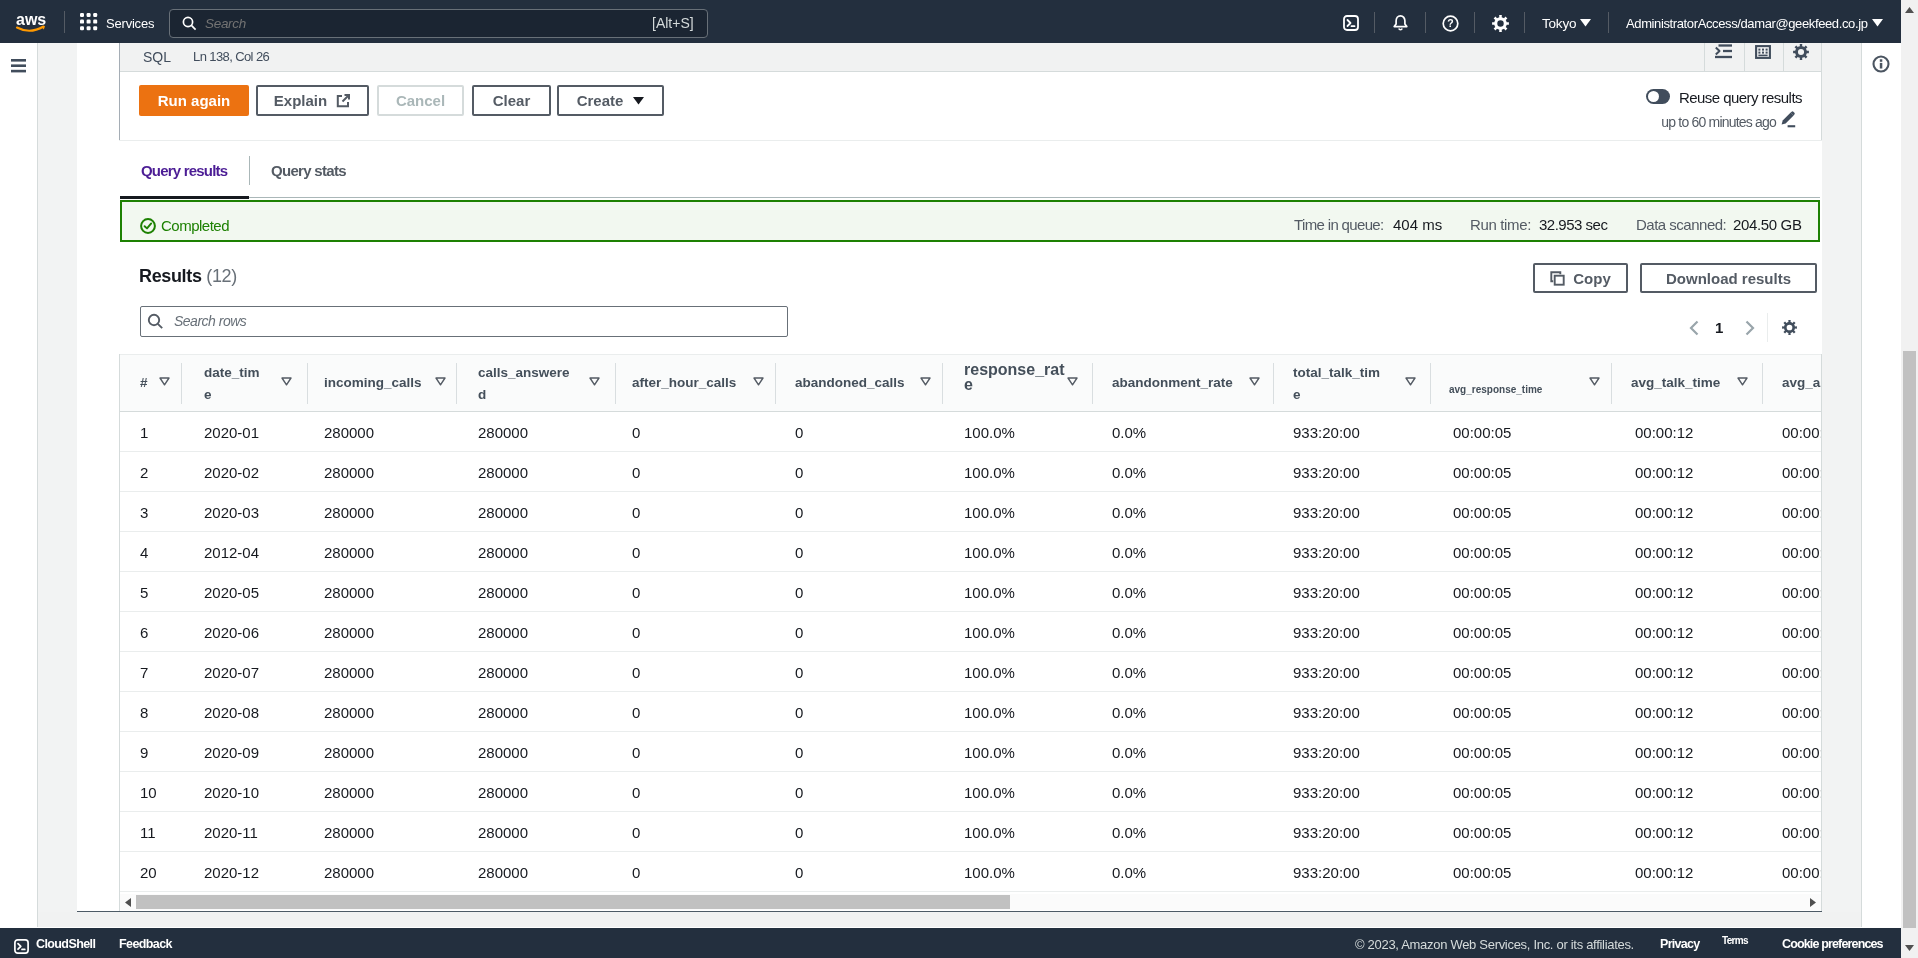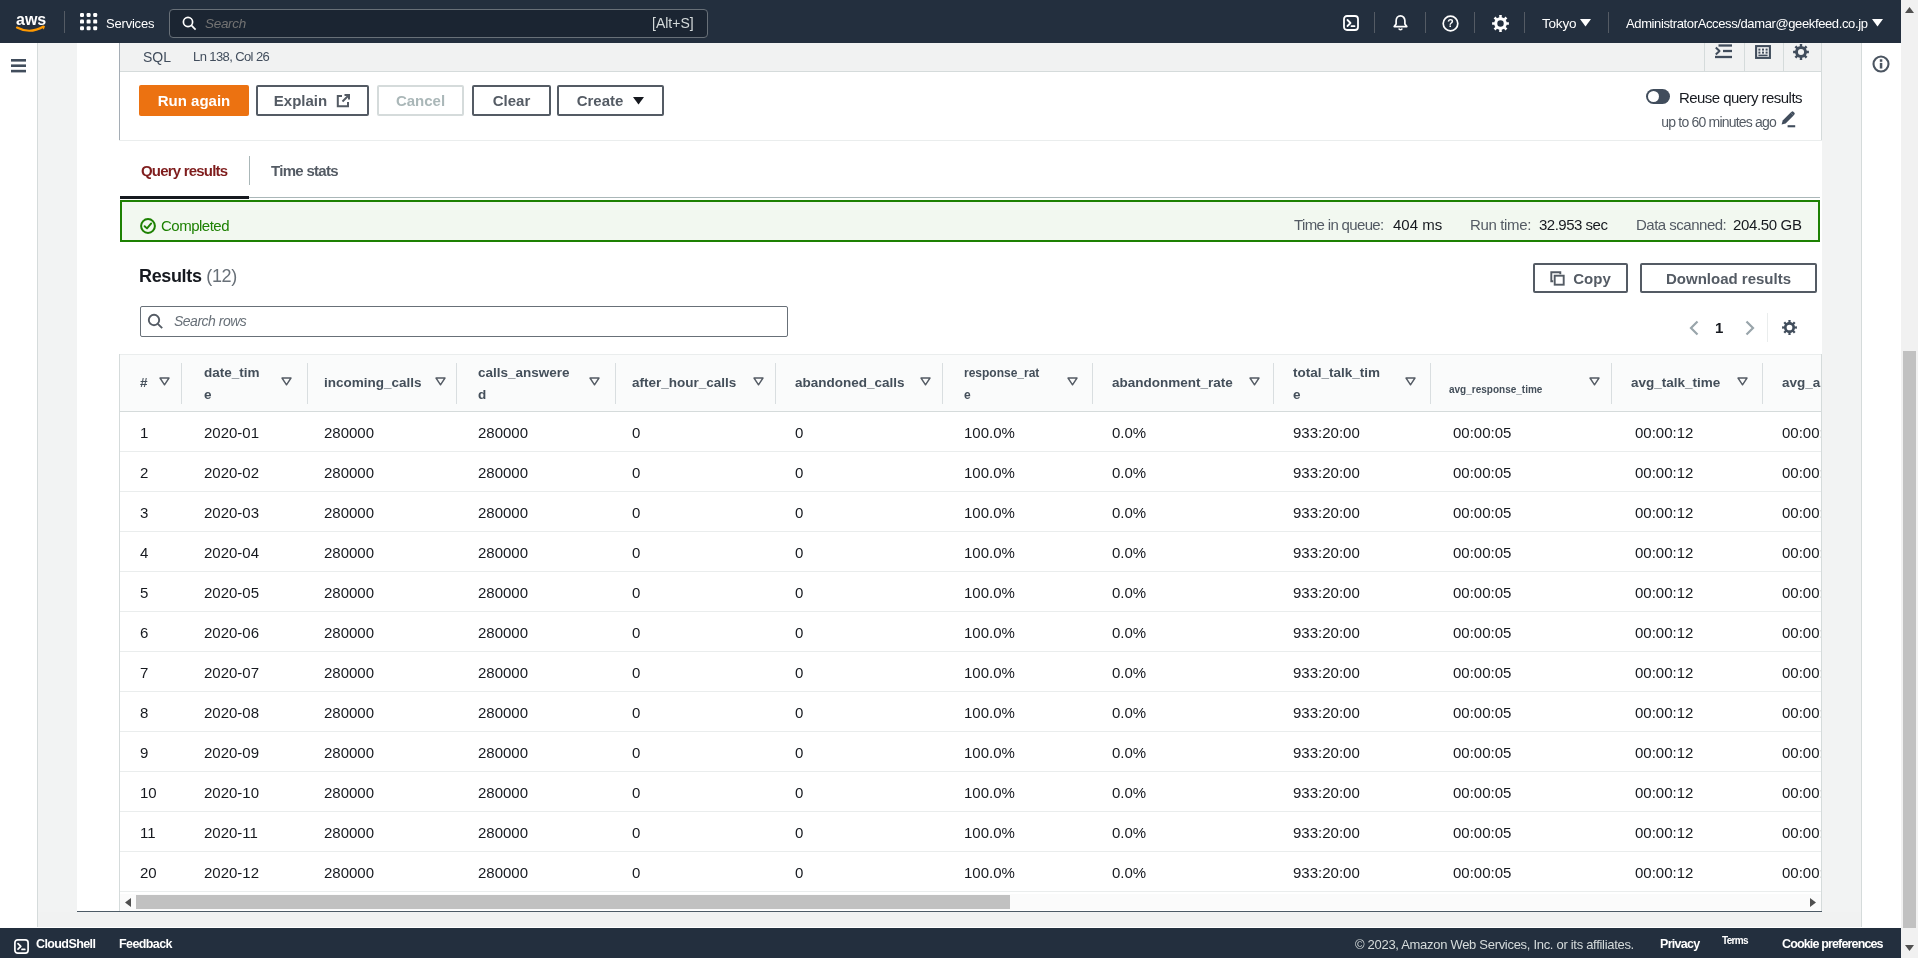--- a/index.html
+++ b/index.html
@@ -130,23 +130,23 @@
 <div class="t" style="left:1679px;top:89px;font-size:15px;letter-spacing:-0.55px;color:#16191f">Reuse query results</div>
 <div class="t" style="right:142px;top:114px;font-size:14px;letter-spacing:-0.8px;color:#545b64">up to 60 minutes ago</div>
 <svg class="a" style="left:1779px;top:110px" width="18" height="18" viewBox="0 0 18 18">
       <path d="M2.6 14.6 L3.7 10.6 L11.7 2.6 L14.6 5.5 L6.6 13.5 Z" fill="#414d5c"></path>
       <path d="M12.6 1.7 a1.3 1.3 0 0 1 1.8 0 l1 1 a1.3 1.3 0 0 1 0 1.8 l-0.9 0.9 -2.8 -2.8 z" fill="#414d5c"></path>
       <rect x="8.6" y="15.2" width="7.6" height="2.1" fill="#414d5c"></rect>
     </svg>
 <div class="a" style="left:119px;top:140px;width:1703px;height:1px;background:#eaeded"></div>
 <div class="a" style="left:120px;top:197px;width:1700px;height:1px;background:#aab7b8"></div>
 <div class="a" style="left:120px;top:196px;width:129px;height:3px;background:#16191f"></div>
-<div class="t" style="left:141px;top:162px;font-size:15px;font-weight:bold;letter-spacing:-0.8px;color:#7f1d1d">Query results</div>
+<div class="t" style="left:141px;top:162px;font-size:15px;font-weight:bold;letter-spacing:-0.8px;color:#4c1d95">Query results</div>
 <div class="a" style="left:249px;top:156px;width:1px;height:29px;background:#aab7b8"></div>
-<div class="t" style="left:271px;top:162px;font-size:15px;font-weight:bold;letter-spacing:-0.7px;color:#545b64">Time stats</div>
+<div class="t" style="left:271px;top:162px;font-size:15px;font-weight:bold;letter-spacing:-0.7px;color:#545b64">Query stats</div>
 <div class="a" style="left:120px;top:200px;width:1700px;height:42px;background:#f2f8f0;border:2px solid #1d8102"></div>
 <svg class="a" style="left:140px;top:218px" width="16" height="16" viewBox="0 0 16 16">
       <circle cx="8" cy="8" r="6.9" fill="none" stroke="#1d8102" stroke-width="2"></circle>
       <path d="M4.6 8.2 L7 10.4 L11.2 5.4" fill="none" stroke="#1d8102" stroke-width="1.9" stroke-linejoin="round" stroke-linecap="round"></path>
     </svg>
 <div class="t" style="left:161px;top:217px;font-size:15px;letter-spacing:-0.5px;color:#1d8102">Completed</div>
 <div class="t" style="left:1294px;top:216px;font-size:15px;letter-spacing:-0.65px;color:#545b64">Time in queue:</div>
 <div class="t" style="left:1393px;top:216px;font-size:15px;letter-spacing:0px;color:#16191f">404 ms</div>
 <div class="t" style="left:1470px;top:216px;font-size:15px;letter-spacing:-0.35px;color:#545b64">Run time:</div>
 <div class="t" style="left:1539px;top:216px;font-size:15px;letter-spacing:-0.5px;color:#16191f">32.953 sec</div>
@@ -209,21 +209,21 @@
         <path d="M1 1 H10 L5.5 7.8 Z" fill="none" stroke="#545b64" stroke-width="1.4" stroke-linejoin="round"></path>
       </svg>
 <div class="t" style="left:512px;top:21px;font-size:13.5px;font-weight:bold;color:#444f5a">after_hour_calls</div>
 <svg class="a" style="left:633px;top:23px" width="11" height="9" viewBox="0 0 11 9">
         <path d="M1 1 H10 L5.5 7.8 Z" fill="none" stroke="#545b64" stroke-width="1.4" stroke-linejoin="round"></path>
       </svg>
 <div class="t" style="left:675px;top:21px;font-size:13.5px;font-weight:bold;color:#444f5a">abandoned_calls</div>
 <svg class="a" style="left:800px;top:23px" width="11" height="9" viewBox="0 0 11 9">
         <path d="M1 1 H10 L5.5 7.8 Z" fill="none" stroke="#545b64" stroke-width="1.4" stroke-linejoin="round"></path>
       </svg>
-<div class="t" style="left:844px;top:8px;font-size:12px;font-weight:bold;color:#444f5a;line-height:22px">response_rat<br>e</div>
+<div class="t" style="left:844px;top:8px;font-size:16px;font-weight:bold;color:#444f5a;line-height:15px">response_rat<br>e</div>
 <svg class="a" style="left:947px;top:23px" width="11" height="9" viewBox="0 0 11 9">
         <path d="M1 1 H10 L5.5 7.8 Z" fill="none" stroke="#545b64" stroke-width="1.4" stroke-linejoin="round"></path>
       </svg>
 <div class="t" style="left:992px;top:21px;font-size:13.5px;font-weight:bold;color:#444f5a">abandonment_rate</div>
 <svg class="a" style="left:1129px;top:23px" width="11" height="9" viewBox="0 0 11 9">
         <path d="M1 1 H10 L5.5 7.8 Z" fill="none" stroke="#545b64" stroke-width="1.4" stroke-linejoin="round"></path>
       </svg>
 <div class="t" style="left:1173px;top:8px;font-size:13.5px;font-weight:bold;color:#444f5a;line-height:22px">total_talk_tim<br>e</div>
 <svg class="a" style="left:1285px;top:23px" width="11" height="9" viewBox="0 0 11 9">
         <path d="M1 1 H10 L5.5 7.8 Z" fill="none" stroke="#545b64" stroke-width="1.4" stroke-linejoin="round"></path>
@@ -270,21 +270,21 @@
 <div class="t" style="left:512px;top:150px;font-size:15px;color:#16191f">0</div>
 <div class="t" style="left:675px;top:150px;font-size:15px;color:#16191f">0</div>
 <div class="t" style="left:844px;top:150px;font-size:15px;color:#16191f">100.0%</div>
 <div class="t" style="left:992px;top:150px;font-size:15px;color:#16191f">0.0%</div>
 <div class="t" style="left:1173px;top:150px;font-size:15px;color:#16191f">933:20:00</div>
 <div class="t" style="left:1333px;top:150px;font-size:15px;color:#16191f">00:00:05</div>
 <div class="t" style="left:1515px;top:150px;font-size:15px;color:#16191f">00:00:12</div>
 <div class="t" style="left:1662px;top:150px;font-size:15px;color:#16191f">00:00:12</div>
 <div class="a" style="left:0;top:177px;width:1701px;height:1px;background:#eaeded"></div>
 <div class="t" style="left:20px;top:190px;font-size:15px;color:#16191f">4</div>
-<div class="t" style="left:84px;top:190px;font-size:15px;color:#16191f">2020-04</div>
+<div class="t" style="left:84px;top:190px;font-size:15px;color:#16191f">2012-04</div>
 <div class="t" style="left:204px;top:190px;font-size:15px;color:#16191f">280000</div>
 <div class="t" style="left:358px;top:190px;font-size:15px;color:#16191f">280000</div>
 <div class="t" style="left:512px;top:190px;font-size:15px;color:#16191f">0</div>
 <div class="t" style="left:675px;top:190px;font-size:15px;color:#16191f">0</div>
 <div class="t" style="left:844px;top:190px;font-size:15px;color:#16191f">100.0%</div>
 <div class="t" style="left:992px;top:190px;font-size:15px;color:#16191f">0.0%</div>
 <div class="t" style="left:1173px;top:190px;font-size:15px;color:#16191f">933:20:00</div>
 <div class="t" style="left:1333px;top:190px;font-size:15px;color:#16191f">00:00:05</div>
 <div class="t" style="left:1515px;top:190px;font-size:15px;color:#16191f">00:00:12</div>
 <div class="t" style="left:1662px;top:190px;font-size:15px;color:#16191f">00:00:12</div>

